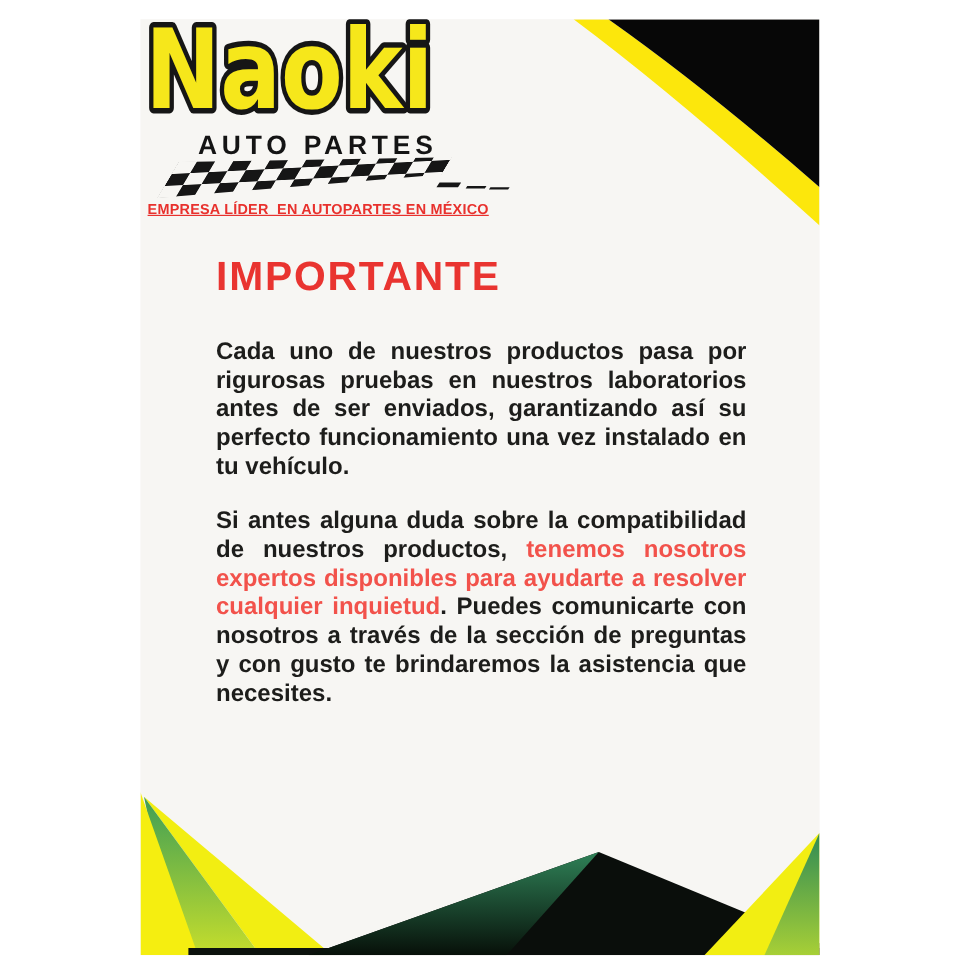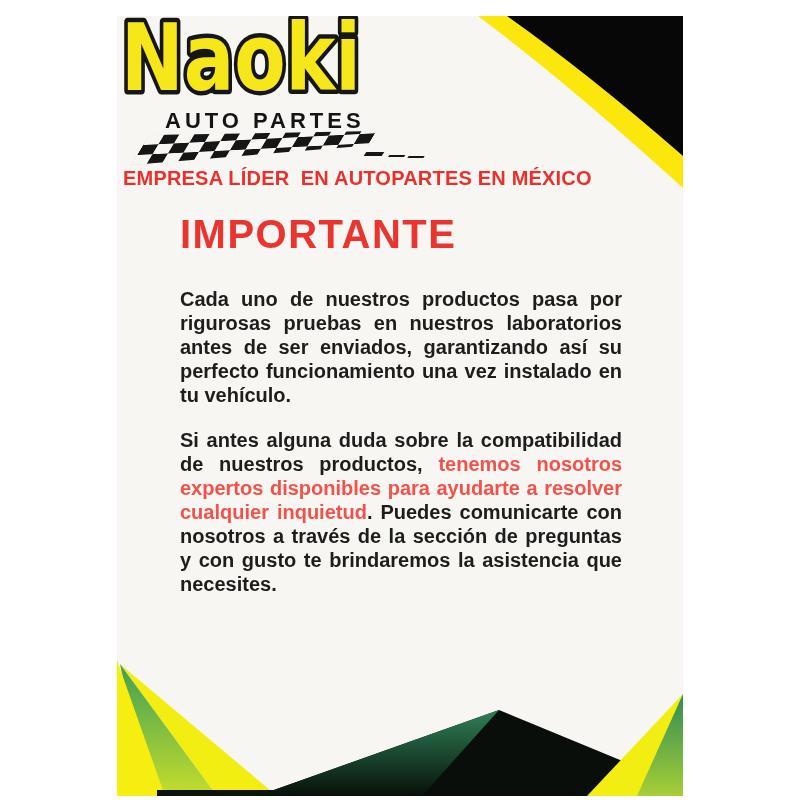--- a/index.html
+++ b/index.html
@@ -16,25 +16,25 @@
   .brand-svg{position:absolute;left:-2px;top:-8px;}
   .brand-svg text{font-family:"DejaVu Sans",sans-serif;font-weight:bold;fill:#f6e71b;stroke:#161616;stroke-width:9px;stroke-linejoin:round;paint-order:stroke fill;}
   .brand-sub{position:absolute;left:2px;top:92px;font-size:22px;font-weight:bold;color:#141414;letter-spacing:4px;white-space:nowrap;margin-left:46px;}
   .flag{position:absolute;left:14px;top:119px;width:225px;height:30px;
         background:repeating-conic-gradient(#161616 0% 25%, rgba(0,0,0,0) 0% 50%);
         background-size:30px 20px;
         transform:skewX(-33deg) rotate(-3deg);transform-origin:left bottom;
         clip-path:polygon(0 0,100% 26%,100% 74%,0 100%);}
   .flag-tail{position:absolute;left:248px;top:136px;width:18px;height:4px;background:#161616;
         transform:skewX(-33deg);box-shadow:24px 2px 0 -1px #161616,44px 3px 0 -1px #161616;}
-  .tagline{position:absolute;left:6px;top:151px;font-size:20px;font-weight:bold;color:#e8312d;white-space:pre;letter-spacing:0.2px;}
+  .tagline{position:absolute;left:6px;top:151px;font-size:12px;font-weight:bold;color:#e8312d;white-space:pre;letter-spacing:0.2px;text-decoration:underline;}
 
   
   .content{position:absolute;left:63px;top:196px;width:442px;}
-  .content h1{margin:0 0 30px 0;font-size:40px;font-weight:bold;color:#e93430;letter-spacing:1.5px;}
+  .content h1{margin:0 0 30px 0;font-size:34px;font-weight:bold;color:#e93430;letter-spacing:1.5px;}
   .content p{margin:0 0 21px 0;font-size:20px;line-height:24px;font-weight:bold;color:#1d1d1b;text-align:justify;}
   .content p span.red{color:#f2524b;}
 </style>
 </head>
 <body>
 
 <div class="poster">
 
   <svg class="deco-top" width="566" height="180" viewBox="0 0 566 180">
     <path d="M361,0 L390,0 Q472,58 566,140 L566,172 Q452,68 361,0 Z" fill="#fce70c"></path>

